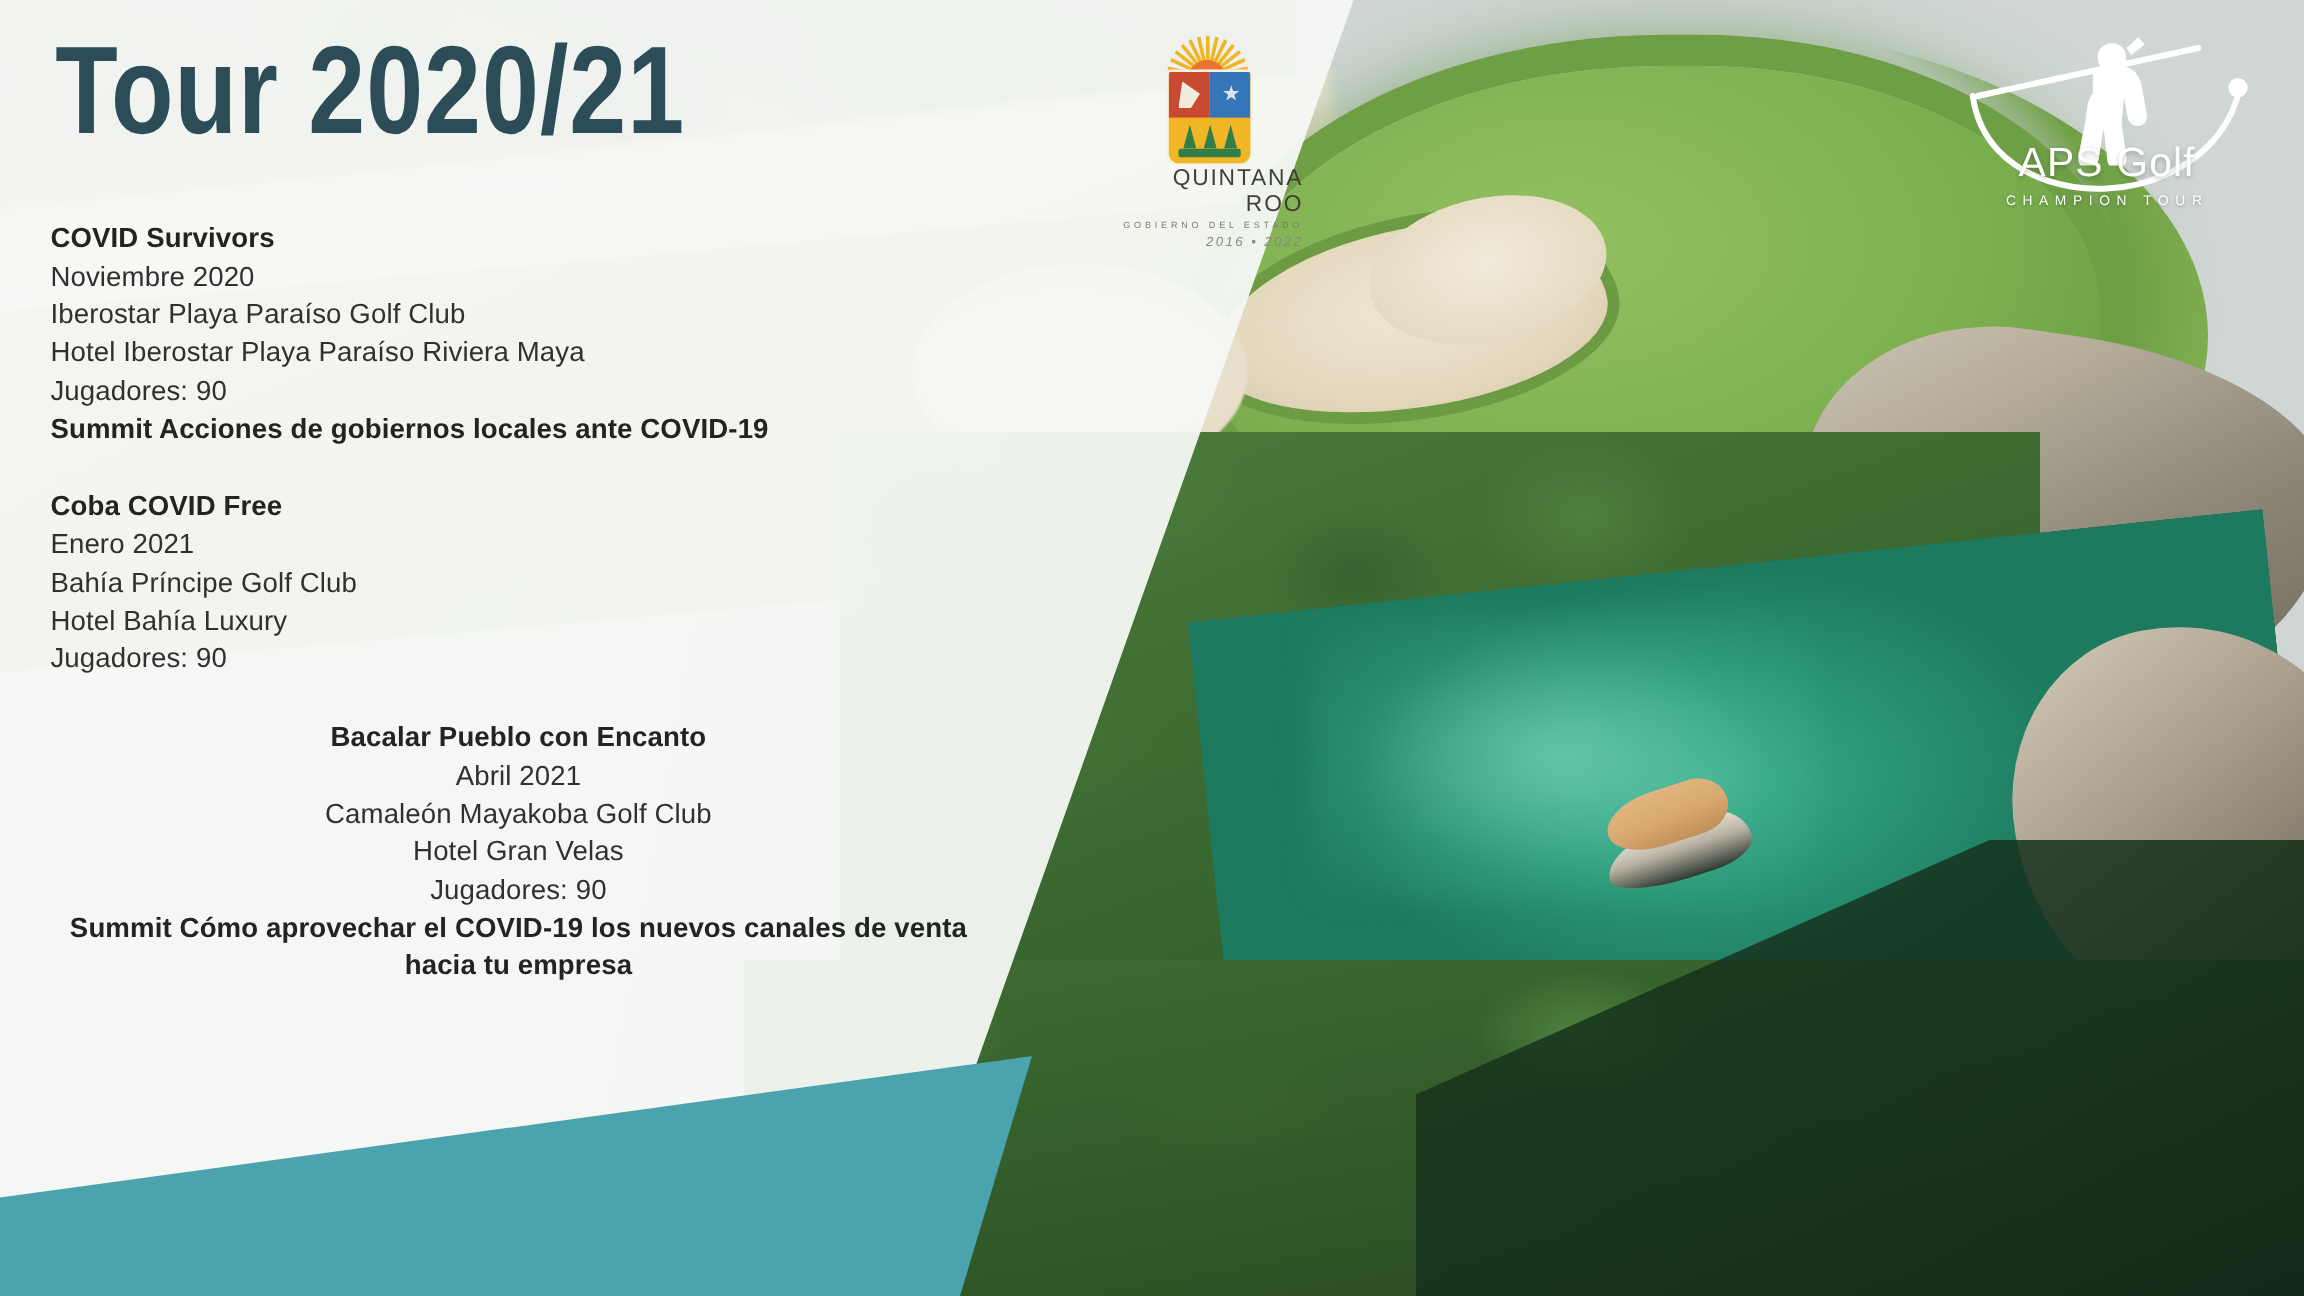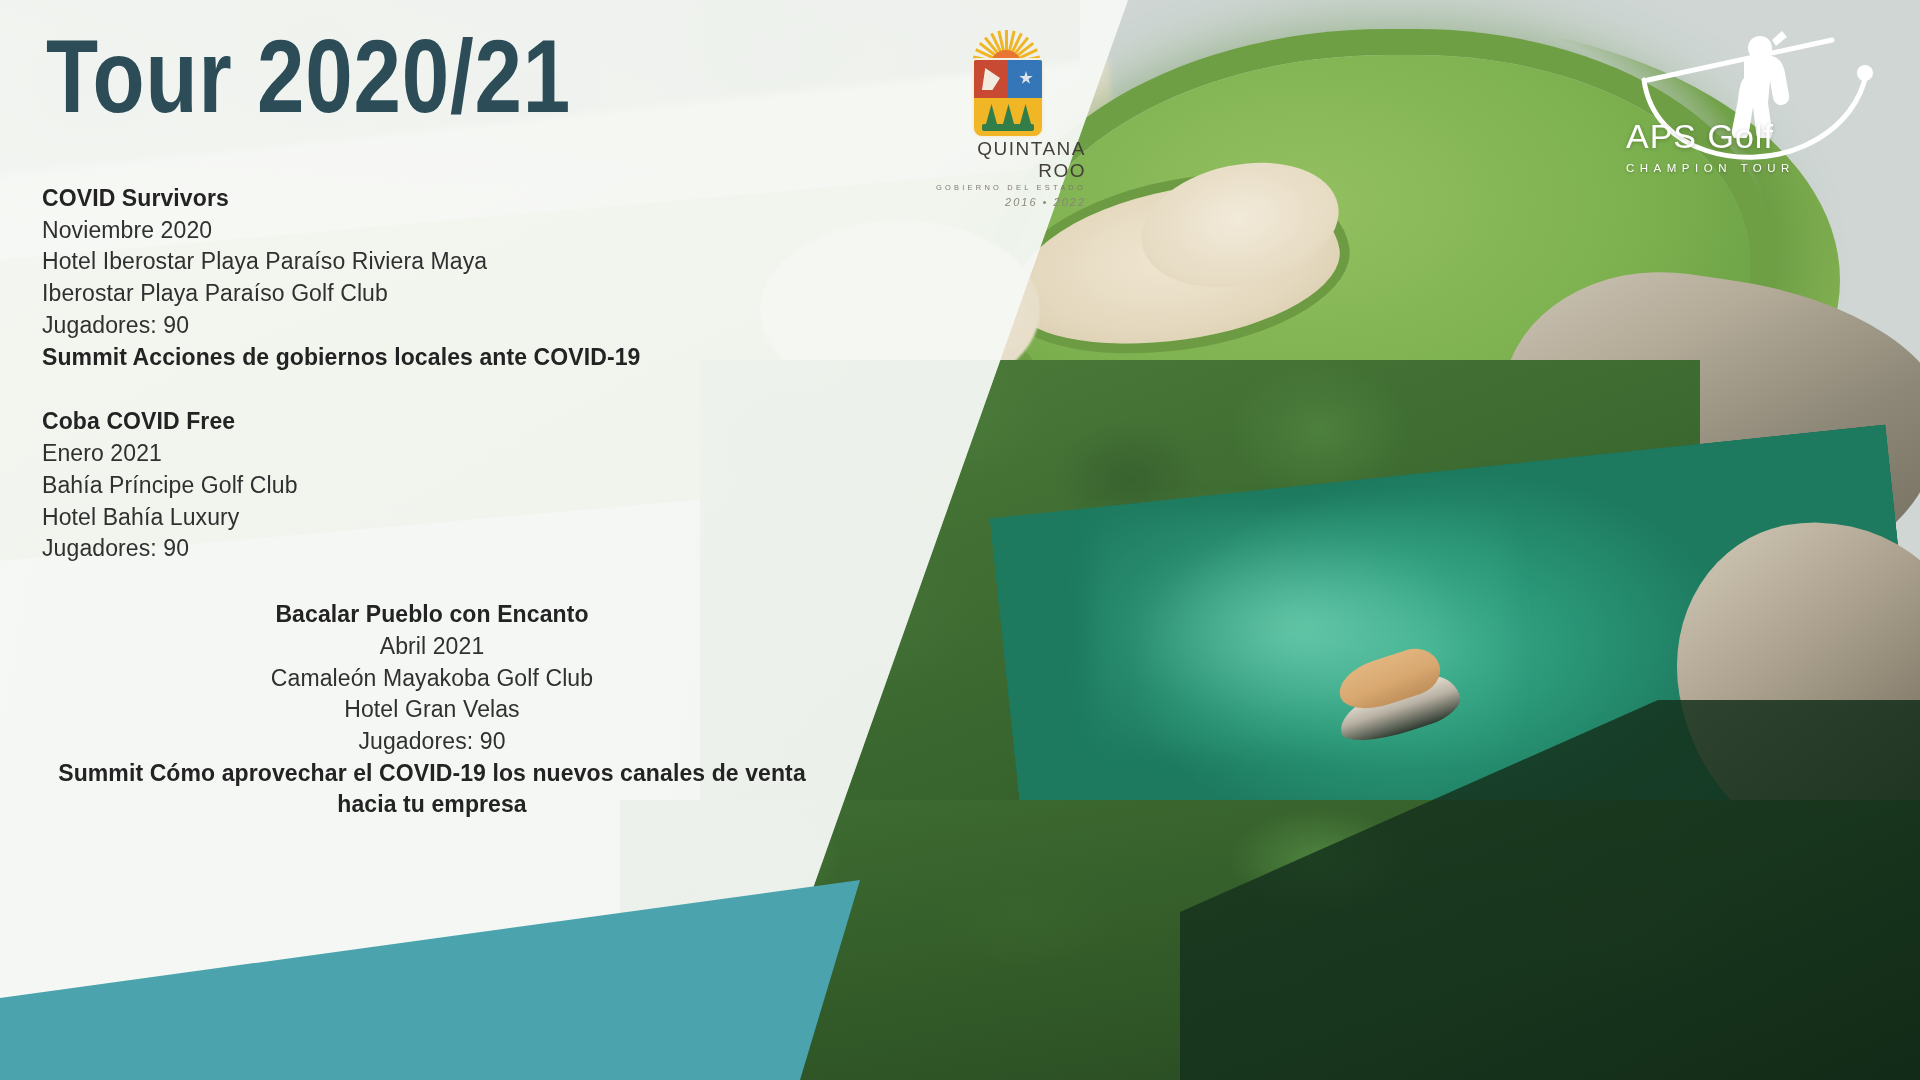--- a/index.html
+++ b/index.html
@@ -190,21 +190,21 @@
     clip-path:polygon(0% 100%,18% 0%,100% 46%,58% 100%);}
   .qr .tree{position:absolute;top:44px;width:11px;height:20px;background:#2d7a44;
     clip-path:polygon(50% 0%,100% 100%,0% 100%);}
   .qr .t1{left:12px;} .qr .t2{left:29px;} .qr .t3{left:46px;}
   .qr .base{position:absolute;left:8px;top:64px;width:52px;height:7px;background:#2d7a44;border-radius:2px;}
   .qr .nm{margin-top:112px;font-size:19px;letter-spacing:1.5px;color:#3e3b35;font-weight:400;}
   .qr .sub{font-size:7.5px;letter-spacing:3.2px;color:#7b776d;margin-top:1px;}
   .qr .yr{font-size:11px;letter-spacing:2px;color:#8a8579;margin-top:4px;font-style:italic;}
 
   
-  .aps{position:absolute;right:34px;top:10px;width:260px;height:180px;color:#fff;text-align:left;}
+  .aps{position:absolute;right:34px;top:10px;width:260px;height:180px;color:#fff;text-align:center;}
   .aps .arc{position:absolute;left:10px;top:24px;width:240px;height:130px;}
   .aps .golfer{position:absolute;left:88px;top:18px;width:90px;height:110px;}
   .aps .nm{position:absolute;left:0;bottom:34px;width:100%;font-size:34px;font-weight:400;letter-spacing:1px;
     font-family:"Liberation Sans",sans-serif;text-shadow:0 1px 4px rgba(0,0,0,.25);}
   .aps .sub{position:absolute;left:0;bottom:16px;width:100%;font-size:11.5px;letter-spacing:5.5px;
     text-shadow:0 1px 3px rgba(0,0,0,.3);}
 
   
   .pam{position:absolute;right:66px;bottom:10px;width:430px;color:#fff;text-align:center;}
   .pam .pres{font-family:"Liberation Sans Narrow","Liberation Sans",sans-serif;
@@ -255,22 +255,22 @@
 
   <div class="teal"></div>
 
   <div class="title">Tour 2020/21</div>
 
   <div class="content">
 
     <div class="block">
       <div class="ev-name">COVID Survivors</div>
       <div class="ev-line">Noviembre 2020</div>
+      <div class="ev-line">Iberostar Playa Paraíso Golf Club</div>
       <div class="ev-line">Hotel Iberostar Playa Paraíso Riviera Maya</div>
-      <div class="ev-line">Iberostar Playa Paraíso Golf Club</div>
       <div class="ev-line">Jugadores: 90</div>
       <div class="ev-summit">Summit Acciones de gobiernos locales ante COVID-19</div>
     </div>
 
     <div class="block">
       <div class="ev-name">Coba COVID Free</div>
       <div class="ev-line">Enero 2021</div>
       <div class="ev-line">Bahía Príncipe Golf Club</div>
       <div class="ev-line">Hotel Bahía Luxury</div>
       <div class="ev-line">Jugadores: 90</div>

